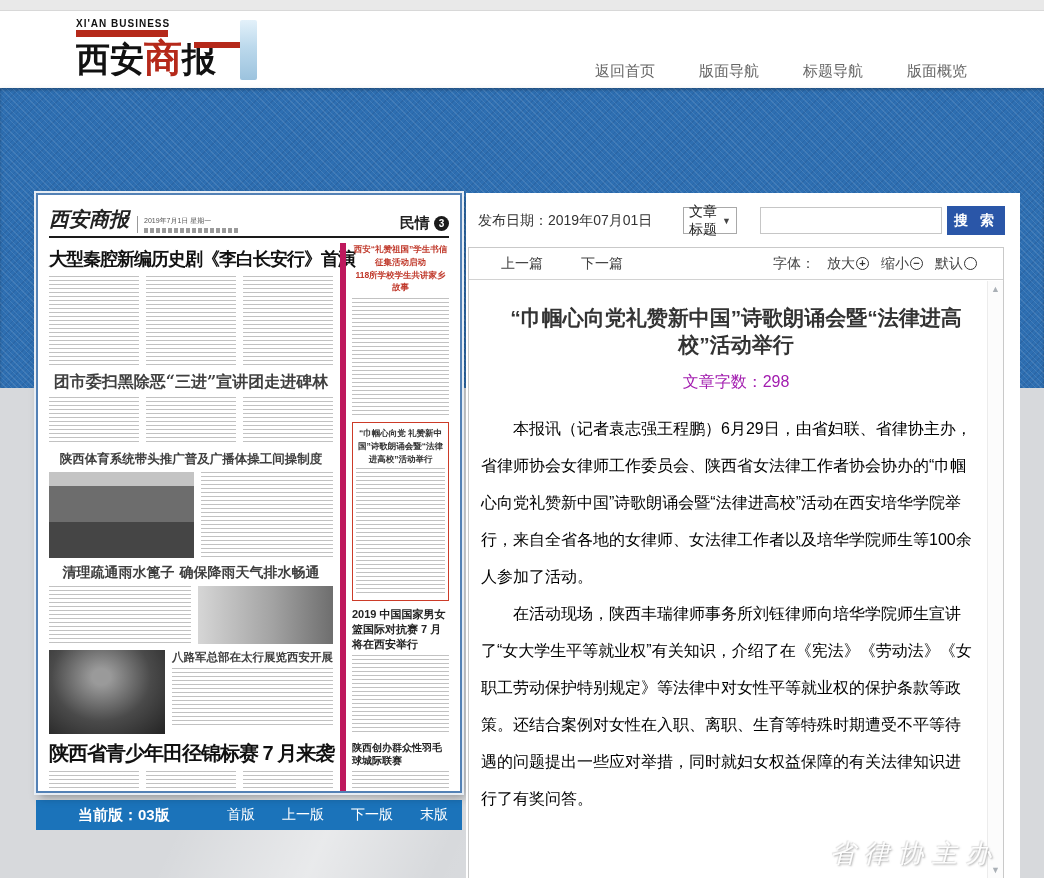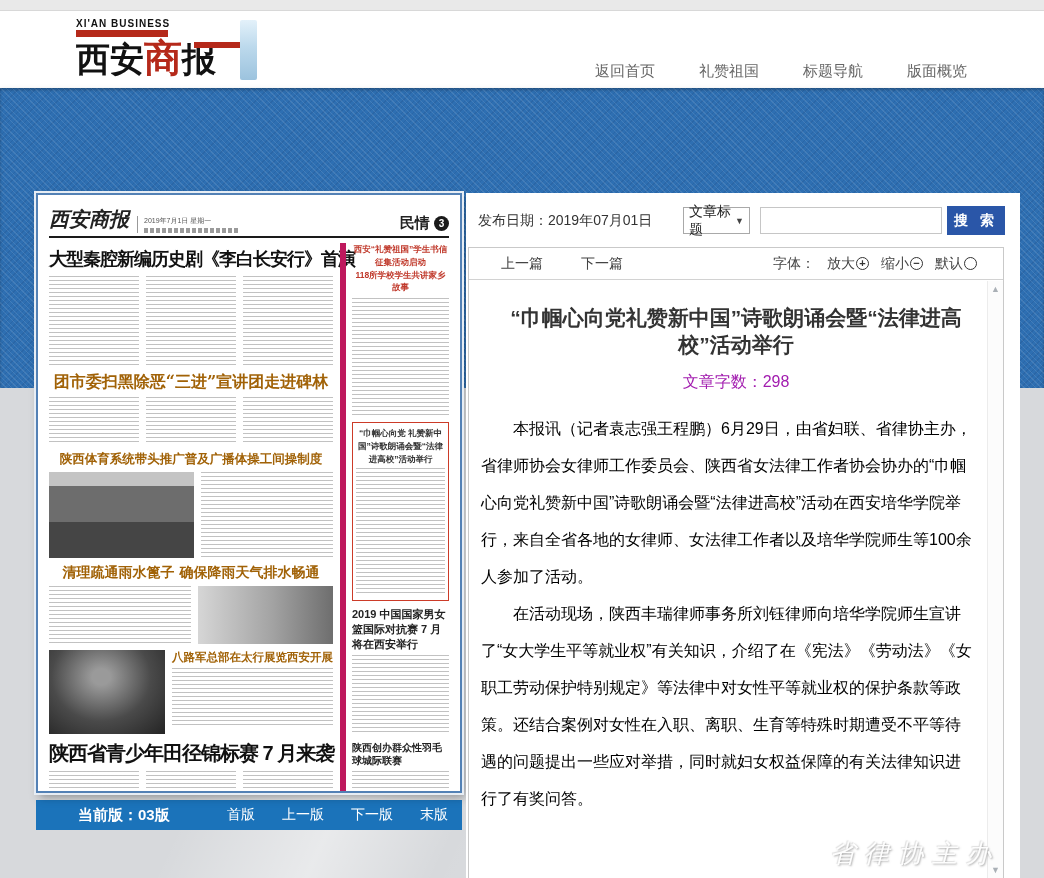--- a/index.html
+++ b/index.html
@@ -66,21 +66,21 @@
   .np-left { width:284px; }
   .np-right { flex:1; border-left:6px solid #be185d; padding-left:6px; }
 
   .tx { background:repeating-linear-gradient(to bottom,#8f8f8f 0,#8f8f8f 1px,transparent 1px,transparent 4px);
         opacity:.55; }
   .cols { display:flex; gap:7px; }
   .cols > .tx { flex:1; }
 
   .np-h1 { font-weight:900; font-size:18px; text-align:center; margin:4px 0 5px; color:#111;
            white-space:nowrap; letter-spacing:-1px; }
-  .np-h  { font-family:"DejaVu Serif",serif; font-weight:bold; text-align:center; color:#a16207;
+  .np-h  { font-family:"DejaVu Serif",serif; font-weight:bold; text-align:center; color:#404040;
            white-space:nowrap; }
   .np-h6 { font-weight:900; font-size:20px; text-align:center; margin:6px 0 4px; color:#111;
            white-space:nowrap; letter-spacing:-1px; }
 
   .photo-a { background:linear-gradient(180deg,#c4c4c4 0 16%,#6d6d6d 16% 58%,#454545 58% 100%); }
   .photo-b { background:linear-gradient(90deg,#d6d6d6,#a3a3a3 55%,#6e6e6e); }
   .photo-c { background:radial-gradient(ellipse at 45% 32%,#9a9a9a 0 10%,#4a4a4a 55%,#242424); }
 
   .r-red { color:#c0392b; font-size:8.5px; font-weight:bold; text-align:center; line-height:1.5;
            margin-bottom:4px; }
@@ -94,21 +94,21 @@
               color:#fff; }
   .page-bar .cur { font-weight:bold; font-size:15px; margin-left:42px; }
   .page-bar nav { margin-left:auto; display:flex; gap:27px; margin-right:14px;justify-content:space-between; }
   .page-bar nav a { color:#fff; font-size:14px; text-decoration:none; cursor:pointer; }
 
   
   .right-bg { position:absolute; left:466px; top:193px; width:554px; height:685px; background:#fff; }
 
   .pub-row { position:absolute; left:478px; top:205px; width:542px; height:32px; }
   .pub-date { position:absolute; left:0; top:7px; font-size:14px; color:#333; }
-  .sel-cat { position:absolute; left:205px; top:2px; width:67px; height:27px; background:#fff;
+  .sel-cat { position:absolute; left:205px; top:2px; width:54px; height:27px; background:#fff;
              border:1px solid #a9a9a9; font-size:14px; color:#222; display:flex;
              align-items:center; padding:0 5px; cursor:pointer; }
   .sel-cat .arrow { margin-left:auto; font-size:9px; color:#444; }
   .search-input { position:absolute; left:282px; top:2px; width:182px; height:27px;
                   border:1px solid #c6c6c6; background:#fff; font-size:14px; padding:0 6px; }
   .search-btn { position:absolute; left:469px; top:1px; width:58px; height:29px;
                 background:#2a56a8; color:#fff; border:none; font-size:14px;
                 letter-spacing:4px; cursor:pointer; font-weight:bold; }
 
   .article-panel { position:absolute; left:468px; top:247px; width:536px; height:631px;
@@ -150,21 +150,21 @@
   <div class="logo">
     <div class="logo-en">XI'AN BUSINESS</div>
     <div class="logo-strip"></div>
     <div class="logo-cn"><span>西安</span><span class="red">商</span><span>报</span>
       <div class="logo-bar"></div>
     </div>
   </div>
   <div class="hdr-divider"></div>
   <nav class="header-nav">
     <a>返回首页</a>
-    <a>礼赞祖国</a>
+    <a>版面导航</a>
     <a>标题导航</a>
     <a>版面概览</a>
   </nav>
 </div>
 
 <div class="blue-band"></div>
 <div class="bg-lower"></div>
 
 <div class="paper-wrap">
   <div class="paper-thumb">

